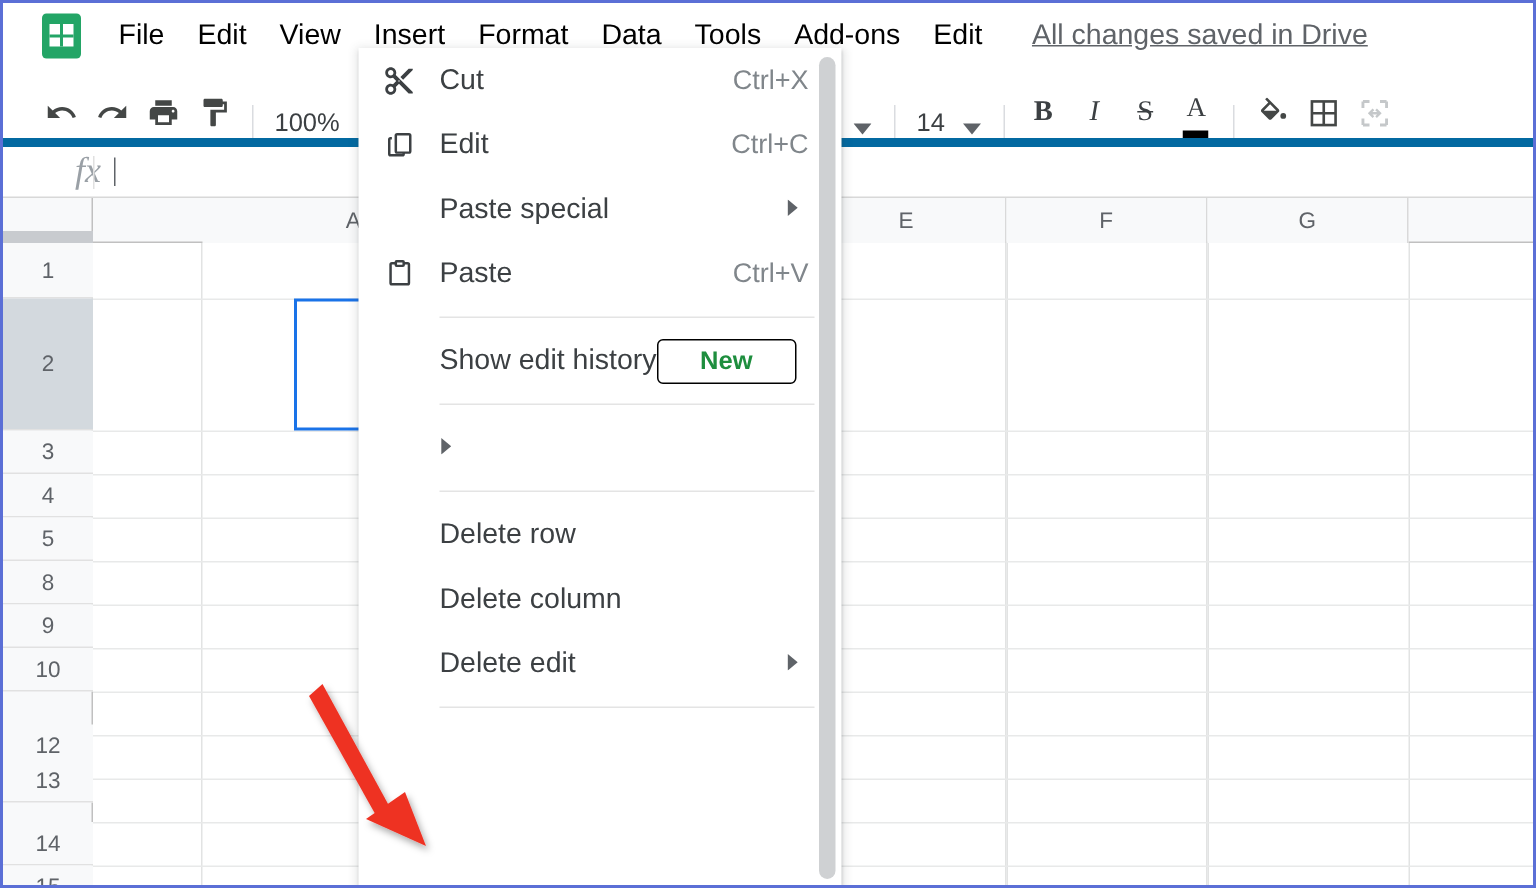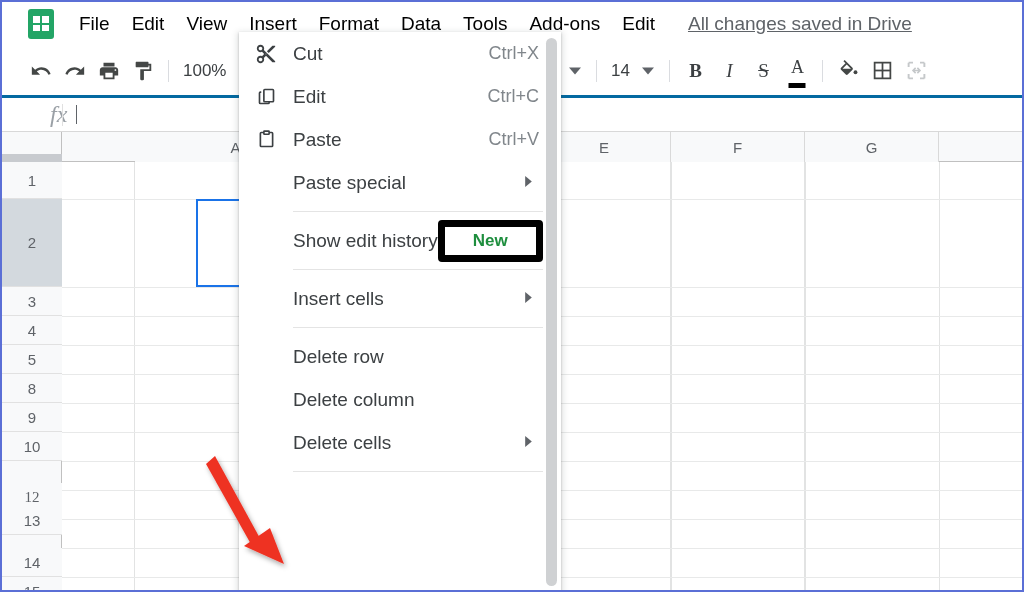--- a/index.html
+++ b/index.html
@@ -58,22 +58,22 @@
     margin-left: 22px;
     white-space: nowrap;
     cursor: pointer;
   }
 
   
   .toolbar {
     position: absolute; left: 0; top: 44px;
     width: 1020px; height: 52px;
     background: #ffffff;
-    display: flex; align-items: center;
-    border-bottom: 3px solid #0369a1;
+    display: flex; align-items: flex-end;
+    border-bottom: 6px solid #0369a1;
   }
   .tb-btn {
     width: 34px; height: 34px;
     display: flex; align-items: center; justify-content: center;
     color: #444746;
     flex: none;
     cursor: pointer;
   }
   .tb-sep {
     width: 1px; height: 22px;
@@ -224,21 +224,21 @@
   }
   .ctxarrow {
     margin-right: 28px; color: #5f6368;
     font-size: 12px; line-height: 1;
   }
   .ctxsep {
     height: 1px; background: #e4e4e4;
     margin: 7px 18px 7px 54px;
   }
   .newbadge {
-    border: 7px solid #000000;
+    border: 1px solid #000000;
     color: #1e8e3e;
     font-size: 17px;
     font-weight: bold;
     padding: 4px 28px;
     border-radius: 4px;
     margin-right: 54px;
     white-space: nowrap;
   }
   .ctx-scrollbar {
     position: absolute;
@@ -381,21 +381,21 @@
       <div id="rowheader-host">
           <div class="rowcell" style="top: 0px; height: 37px;">1</div>
           <div class="rowcell sel" style="top: 37px; height: 88px;">2</div>
           <div class="rowcell" style="top: 125px; height: 29px;">3</div>
           <div class="rowcell" style="top: 154px; height: 29px;">4</div>
           <div class="rowcell" style="top: 183px; height: 29px;">5</div>
           <div class="rowcell" style="top: 212px; height: 29px;">8</div>
           <div class="rowcell" style="top: 241px; height: 29px;">9</div>
           <div class="rowcell" style="top: 270px; height: 29px;">10</div>
           <div class="rowcell" style="top: 299px; height: 29px; margin-top: 40px;">11</div>
-          <div class="rowcell" style="top: 321px; height: 29px; font-family: Liberation Serif, serif;">12</div>
+          <div class="rowcell" style="top: 321px; height: 29px;">12</div>
           <div class="rowcell" style="top: 344px; height: 29px;">13</div>
           <div class="rowcell" style="top: 386px; height: 29px;">14</div>
           <div class="rowcell" style="top: 415px; height: 29px;">15</div>
         </div>
     </div>
     <div class="cells">
       <div id="gridlines-host">
           <div class="vline" style="left: 72px;"></div>
           <div class="vline" style="left: 275px;"></div>
           <div class="vline" style="left: 274px;"></div>
@@ -440,62 +440,61 @@
           <div class="ctxicon">
             <svg width="21" height="21" viewBox="0 0 24 24" fill="none" stroke="currentColor" stroke-width="1.9">
               <rect x="9" y="4" width="11" height="14" rx="1"></rect>
               <path d="M15 18v1a1 1 0 0 1-1 1H5a1 1 0 0 1-1-1V8a1 1 0 0 1 1-1h1"></path>
             </svg>
           </div>
           <div class="ctxlabel">Edit</div>
           <div class="ctxshortcut">Ctrl+C</div>
         </div>
         <div class="ctxrow">
+          <div class="ctxicon"></div>
+          <div class="ctxlabel">Paste special</div>
+          <div class="ctxarrow"><svg width="9" height="11" viewBox="0 0 6 10" fill="#5f6368">
+              <path d="M0 0v10l6-5z"></path>
+            </svg></div>
+        </div>
+        <div class="ctxrow">
           <div class="ctxicon">
             <svg width="21" height="21" viewBox="0 0 24 24" fill="none" stroke="currentColor" stroke-width="1.9">
               <path d="M9 4H6a1 1 0 0 0-1 1v14a1 1 0 0 0 1 1h12a1 1 0 0 0 1-1V5a1 1 0 0 0-1-1h-3"></path>
               <rect x="9" y="2.5" width="6" height="3.5" rx="0.6"></rect>
             </svg>
           </div>
           <div class="ctxlabel">Paste</div>
           <div class="ctxshortcut">Ctrl+V</div>
         </div>
+        <div class="ctxsep"></div>
         <div class="ctxrow">
           <div class="ctxicon"></div>
-          <div class="ctxlabel">Paste special</div>
+          <div class="ctxlabel">Show edit history</div>
+          <div class="newbadge">New</div>
+        </div>
+        <div class="ctxsep"></div>
+        <div class="ctxrow">
+          <div class="ctxicon"></div>
           <div class="ctxarrow"><svg width="9" height="11" viewBox="0 0 6 10" fill="#5f6368">
               <path d="M0 0v10l6-5z"></path>
             </svg></div>
         </div>
         <div class="ctxsep"></div>
         <div class="ctxrow">
           <div class="ctxicon"></div>
-          <div class="ctxlabel">Show edit history</div>
-          <div class="newbadge">New</div>
-        </div>
-        <div class="ctxsep"></div>
-        <div class="ctxrow">
-          <div class="ctxicon"></div>
-          <div class="ctxlabel">Insert cells</div>
-          <div class="ctxarrow"><svg width="9" height="11" viewBox="0 0 6 10" fill="#5f6368">
-              <path d="M0 0v10l6-5z"></path>
-            </svg></div>
-        </div>
-        <div class="ctxsep"></div>
-        <div class="ctxrow">
-          <div class="ctxicon"></div>
           <div class="ctxlabel">Delete row</div>
         </div>
         <div class="ctxrow">
           <div class="ctxicon"></div>
           <div class="ctxlabel">Delete column</div>
         </div>
         <div class="ctxrow">
           <div class="ctxicon"></div>
-          <div class="ctxlabel">Delete cells</div>
+          <div class="ctxlabel">Delete edit</div>
           <div class="ctxarrow"><svg width="9" height="11" viewBox="0 0 6 10" fill="#5f6368">
               <path d="M0 0v10l6-5z"></path>
             </svg></div>
         </div>
         <div class="ctxsep"></div>
       </div>
     <div class="ctx-scrollbar"></div>
   </div>
 
   <svg class="annot-arrow" viewBox="0 0 120 140">

